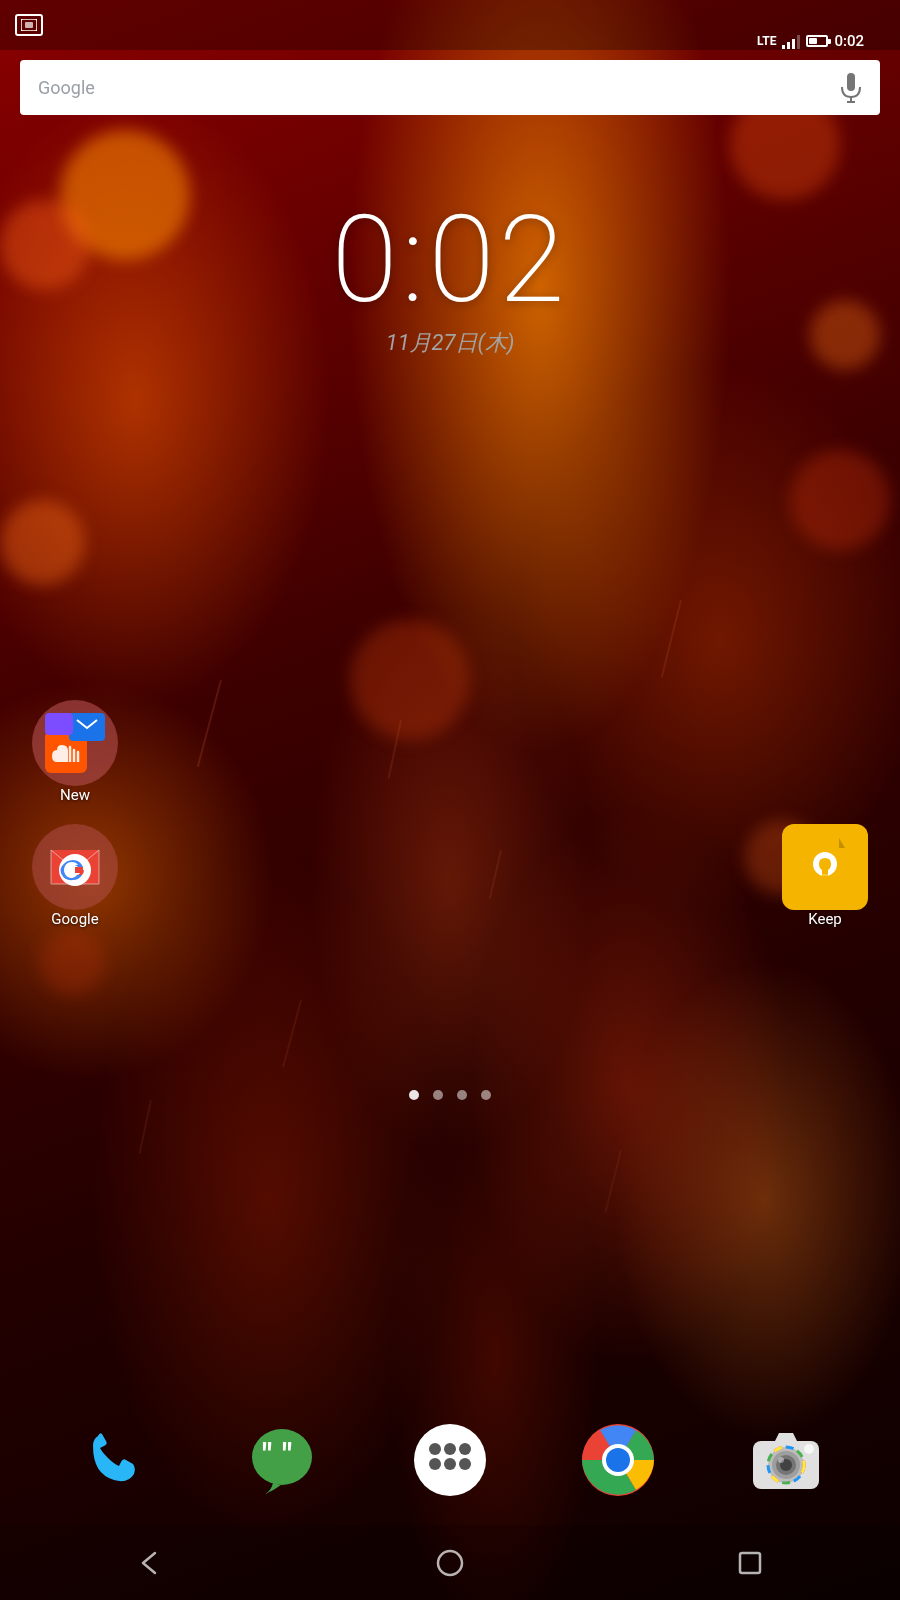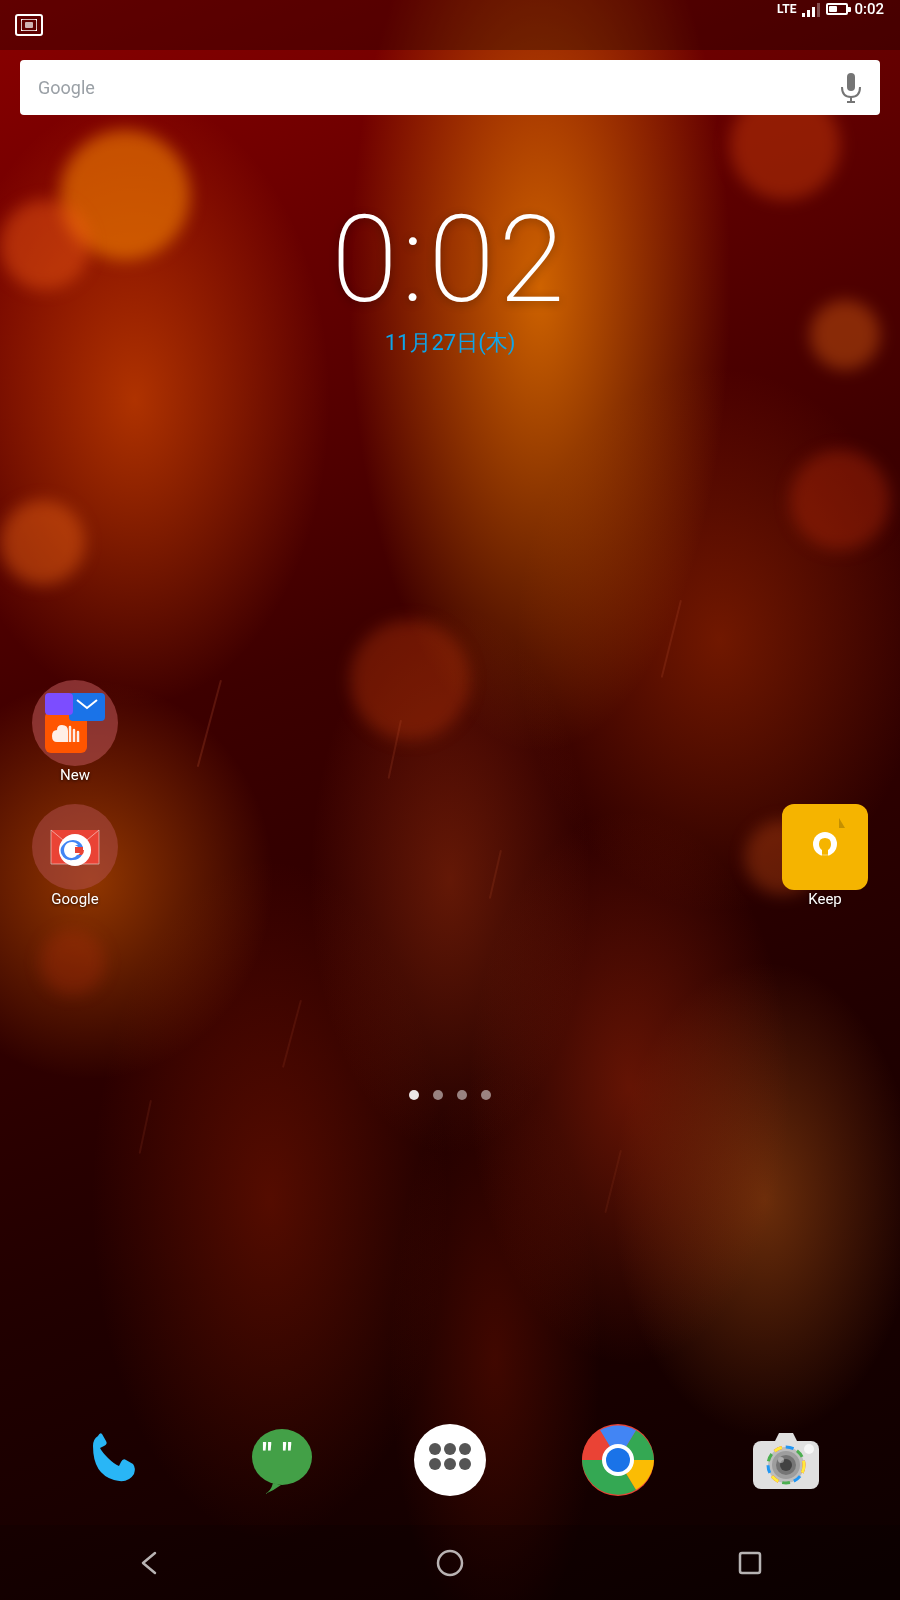--- a/index.html
+++ b/index.html
@@ -40,23 +40,23 @@
       z-index: 1;
     }
 
     
     .status-bar {
       position: absolute;
       top: 0; left: 0; right: 0;
       height: 50px;
       background: rgba(0,0,0,0.3);
       display: flex;
-      align-items: flex-start;
+      align-items: flex-end;
       justify-content: flex-end;
-      padding: 0 16px;
+      padding: 0 36px;
       z-index: 10;
       color: white;
       font-size: 15px;
     }
 
     .status-left {
       position: absolute;
       left: 15px;
       top: 50%;
       transform: translateY(-50%);
@@ -175,28 +175,29 @@
       font-size: 120px;
       font-weight: 200;
       color: white;
       letter-spacing: 4px;
       line-height: 1;
       text-shadow: 0 2px 10px rgba(0,0,0,0.3);
     }
 
     .clock-date {
       font-size: 22px;
-      color: #0ea5e9;
+      color: #a3a3a3;
       margin-top: 8px;
+      font-style: italic;
     }
 
     
     .apps-area {
       position: absolute;
-      top: 680px;
+      top: 700px;
       left: 20px;
       right: 20px;
       z-index: 10;
     }
 
     .app-row {
       display: flex;
       justify-content: flex-start;
       gap: 20px;
       margin-bottom: 20px;

